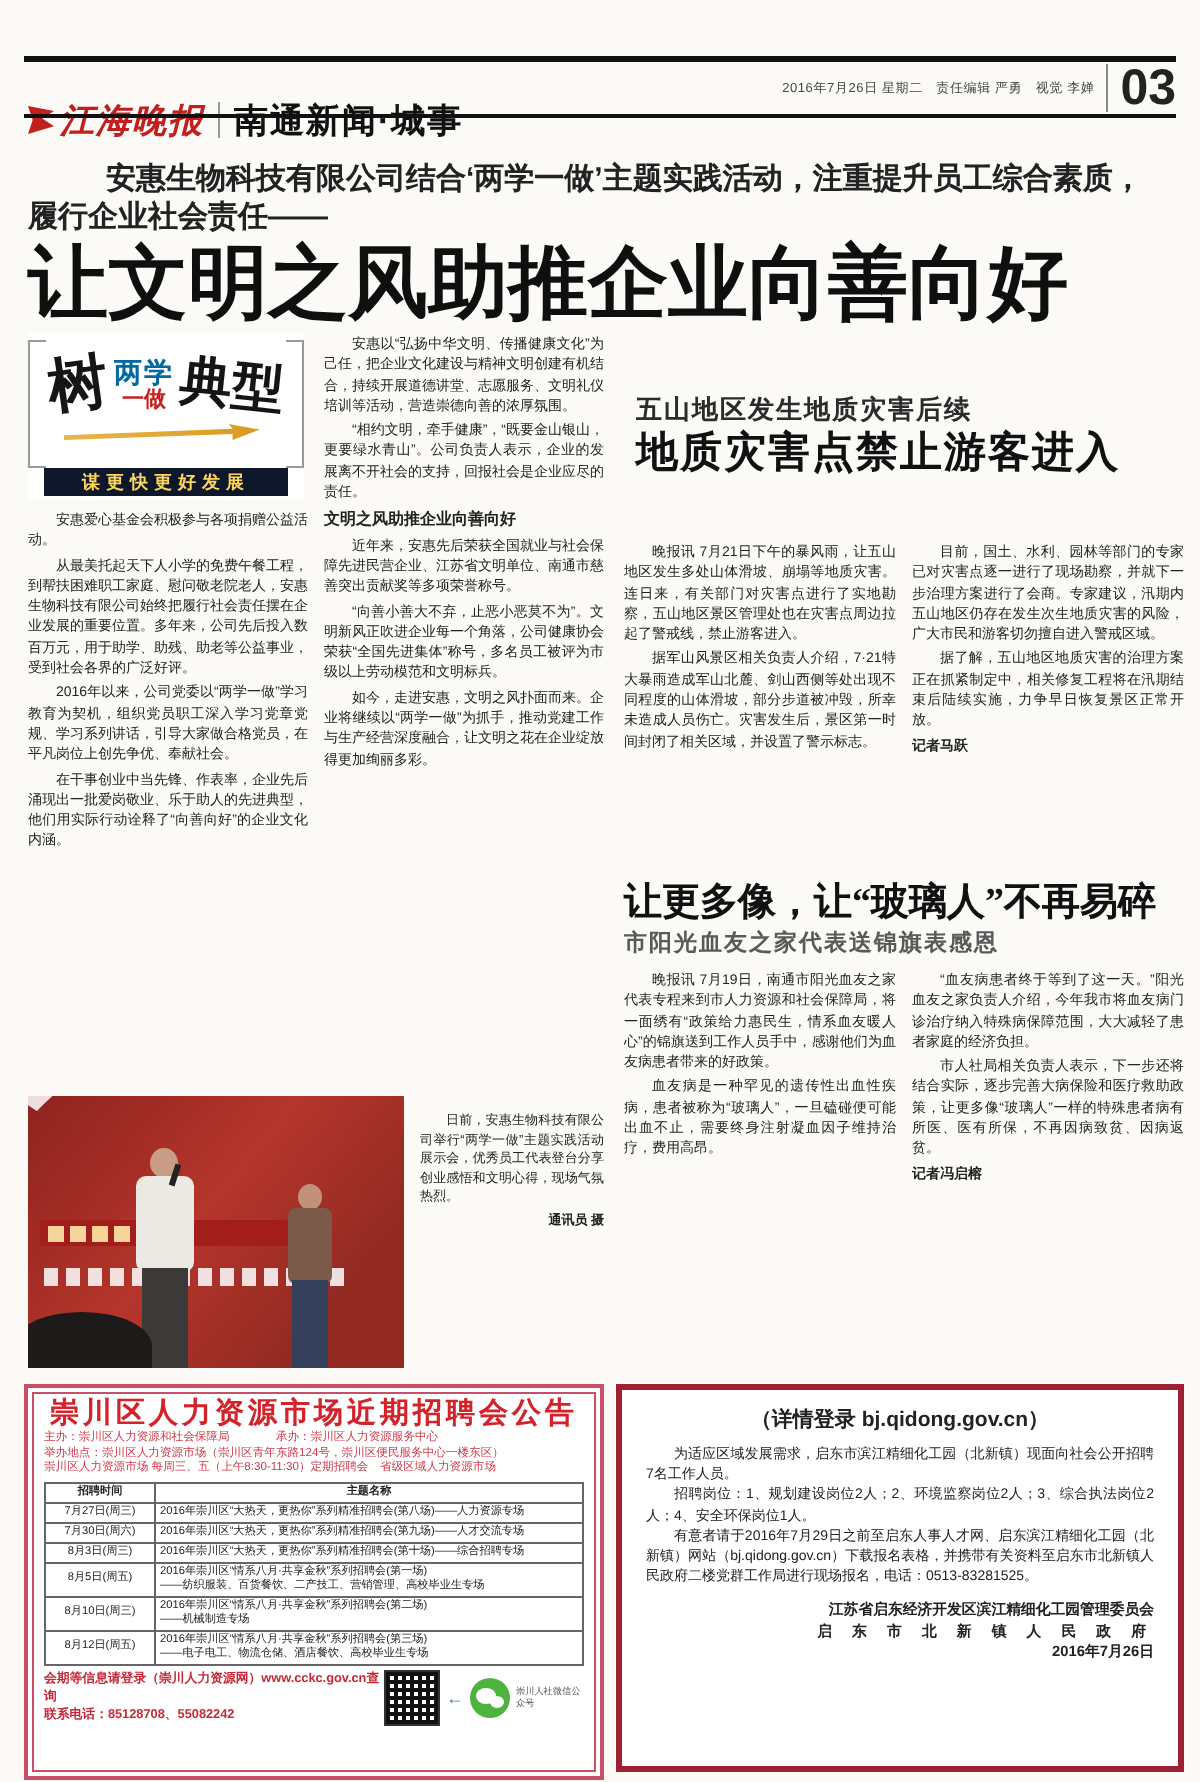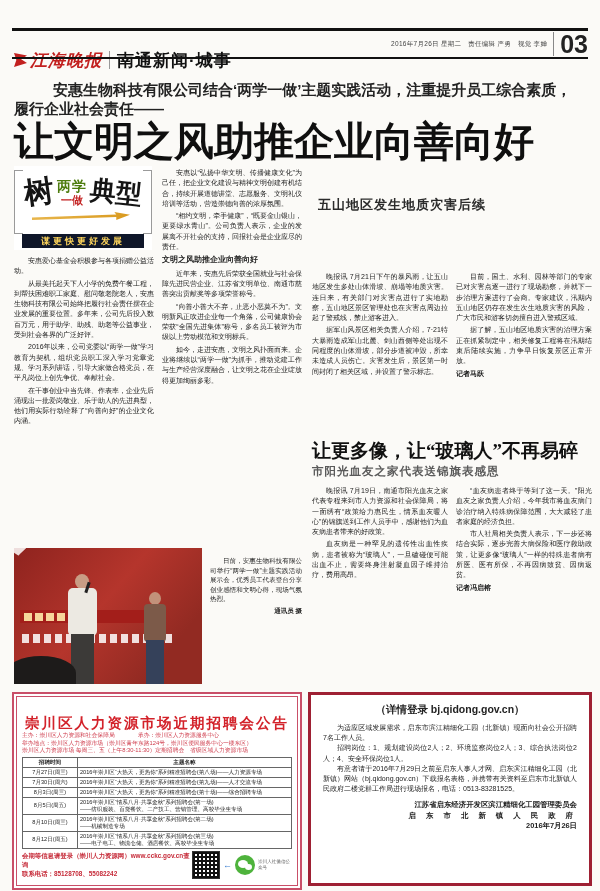--- a/index.html
+++ b/index.html
@@ -27,21 +27,21 @@
   .kicker{left:14px;top:80px;width:566px;font-size:15px;font-weight:700;line-height:19px;text-indent:2.6em;color:#222;}
   .main-headline{left:14px;top:114px;width:578px;font-size:40px;font-weight:900;letter-spacing:0px;color:#0f0f0f;font-family:"Liberation Sans","DejaVu Sans",sans-serif;}
   
   .emblem{left:14px;top:166px;width:138px;height:84px;background:#fff;}
   .emblem .brk{position:absolute;top:4px;bottom:16px;width:8px;}
   .emblem .brk.l{left:0;border-left:1px solid #9a9a9a;border-top:1px solid #9a9a9a;border-bottom:1px solid #9a9a9a;}
   .emblem .brk.r{right:0;border-right:1px solid #9a9a9a;border-top:1px solid #9a9a9a;border-bottom:1px solid #9a9a9a;}
   .emblem-row{position:absolute;left:10px;right:10px;top:2px;height:48px;display:flex;align-items:center;justify-content:space-between;}
   .emblem-shu{font-family:"Liberation Serif","DejaVu Serif",serif;font-size:30px;font-weight:900;transform:rotate(-8deg);color:#151515;}
   .emblem-mid{display:flex;flex-direction:column;align-items:center;line-height:1;}
-  .emblem-lx{color:#4d7c0f;font-weight:900;font-size:14px;letter-spacing:1px;}
+  .emblem-lx{color:#0369a1;font-weight:900;font-size:14px;letter-spacing:1px;}
   .emblem-yz{color:#c32222;font-weight:900;font-size:11px;margin-top:2px;}
   .emblem-dx{font-family:"Liberation Serif","DejaVu Serif",serif;font-size:26px;font-weight:900;transform:rotate(6deg);color:#151515;}
   .emblem-arrow{position:absolute;left:18px;right:22px;top:46px;height:8px;background:linear-gradient(90deg,#e8b64c,#d99a1f);clip-path:polygon(0 70%,86% 30%,84% 0,100% 35%,86% 100%,86% 62%,0 100%);}
   .emblem-banner{position:absolute;left:8px;right:8px;bottom:2px;height:14px;background:#0f172a;color:#ffd65c;font-size:9px;font-weight:900;letter-spacing:3px;display:flex;align-items:center;justify-content:center;}
   
   .col{font-size:7px;line-height:10.3px;color:#222;overflow:hidden;}
   .col p{margin:0 0 2px;text-indent:2em;text-align:justify;}
   .a1c1{left:14px;top:256px;width:140px;height:290px;}
   .a1c2{left:162px;top:168px;width:140px;height:378px;}
   .a1sub{font-weight:900;font-size:8px;text-indent:0 !important;text-align:left;margin:3px 0 3px;}
@@ -69,21 +69,21 @@
   .a2kicker{left:318px;top:196px;font-size:13px;font-weight:700;color:#2b2b2b;letter-spacing:1px;}
   .a2head{left:318px;top:213px;width:276px;font-family:"Liberation Serif","DejaVu Serif",serif;font-size:21px;font-weight:900;line-height:27px;color:#111;letter-spacing:1px;}
   .a2c1{left:312px;top:272px;width:136px;height:174px;}
   .a2c2{left:456px;top:272px;width:136px;height:174px;}
   .a3head{left:312px;top:438px;width:282px;font-family:"Liberation Serif","DejaVu Serif",serif;font-size:19px;font-weight:900;color:#111;}
   .a3sub{left:312px;top:464px;width:282px;font-size:11.5px;font-weight:700;color:#5a5a5a;letter-spacing:1px;}
   .a3c1{left:312px;top:486px;width:136px;height:198px;}
   .a3c2{left:456px;top:486px;width:136px;height:198px;}
   
   .adL{left:12px;top:692px;width:286px;height:194px;border:2px solid #c94f68;background:#fff;}
-  .adL-inner{position:absolute;inset:2px;border:1px solid #c94f68;padding:18px 5px;box-sizing:border-box;}
+  .adL-inner{position:absolute;inset:2px;border:1px solid #c94f68;padding:2px 5px;box-sizing:border-box;}
   .adL-title{text-align:center;color:#d3222a;font-size:14.5px;font-weight:900;letter-spacing:2px;line-height:16px;}
   .adL-info{color:#cf3a4a;font-size:5.8px;line-height:7.6px;margin-top:1px;}
   .adL-info p{margin:0;}
   .adL table{border-collapse:collapse;width:100%;margin-top:2px;}
   .adL th,.adL td{border:1px solid #666;font-size:5.6px;line-height:7px;padding:1px 2px;color:#222;}
   .adL th{font-weight:700;text-align:center;}
   .adL td:first-child{width:50px;text-align:center;white-space:nowrap;}
   .adL td:last-child{white-space:pre-line;}
   .adL-foot{display:flex;justify-content:space-between;align-items:center;margin-top:2px;}
   .adL-foot-left{color:#c62a38;font-size:6.4px;font-weight:700;line-height:9px;}
@@ -186,20 +186,21 @@
     </span>
   <span class="ph-dark"></span>
 </div>
 <div class="abs caption">
   <div class="cap-txt">日前，安惠生物科技有限公司举行“两学一做”主题实践活动展示会，优秀员工代表登台分享创业感悟和文明心得，现场气氛热烈。</div>
   <div class="cap-credit">通讯员 摄</div>
 </div>
 
 <div class="abs a2kicker">五山地区发生地质灾害后续</div>
 <div class="abs a2head">
+  <div>地质灾害点禁止游客进入</div>
 </div>
 <div class="abs col a2c1">
     <p>晚报讯 7月21日下午的暴风雨，让五山地区发生多处山体滑坡、崩塌等地质灾害。连日来，有关部门对灾害点进行了实地勘察，五山地区景区管理处也在灾害点周边拉起了警戒线，禁止游客进入。</p>
     <p>据军山风景区相关负责人介绍，7·21特大暴雨造成军山北麓、剑山西侧等处出现不同程度的山体滑坡，部分步道被冲毁，所幸未造成人员伤亡。灾害发生后，景区第一时间封闭了相关区域，并设置了警示标志。</p>
   </div>
 <div class="abs col a2c2">
   <div>
       <p>目前，国土、水利、园林等部门的专家已对灾害点逐一进行了现场勘察，并就下一步治理方案进行了会商。专家建议，汛期内五山地区仍存在发生次生地质灾害的风险，广大市民和游客切勿擅自进入警戒区域。</p>
       <p>据了解，五山地区地质灾害的治理方案正在抓紧制定中，相关修复工程将在汛期结束后陆续实施，力争早日恢复景区正常开放。</p>
     </div>

